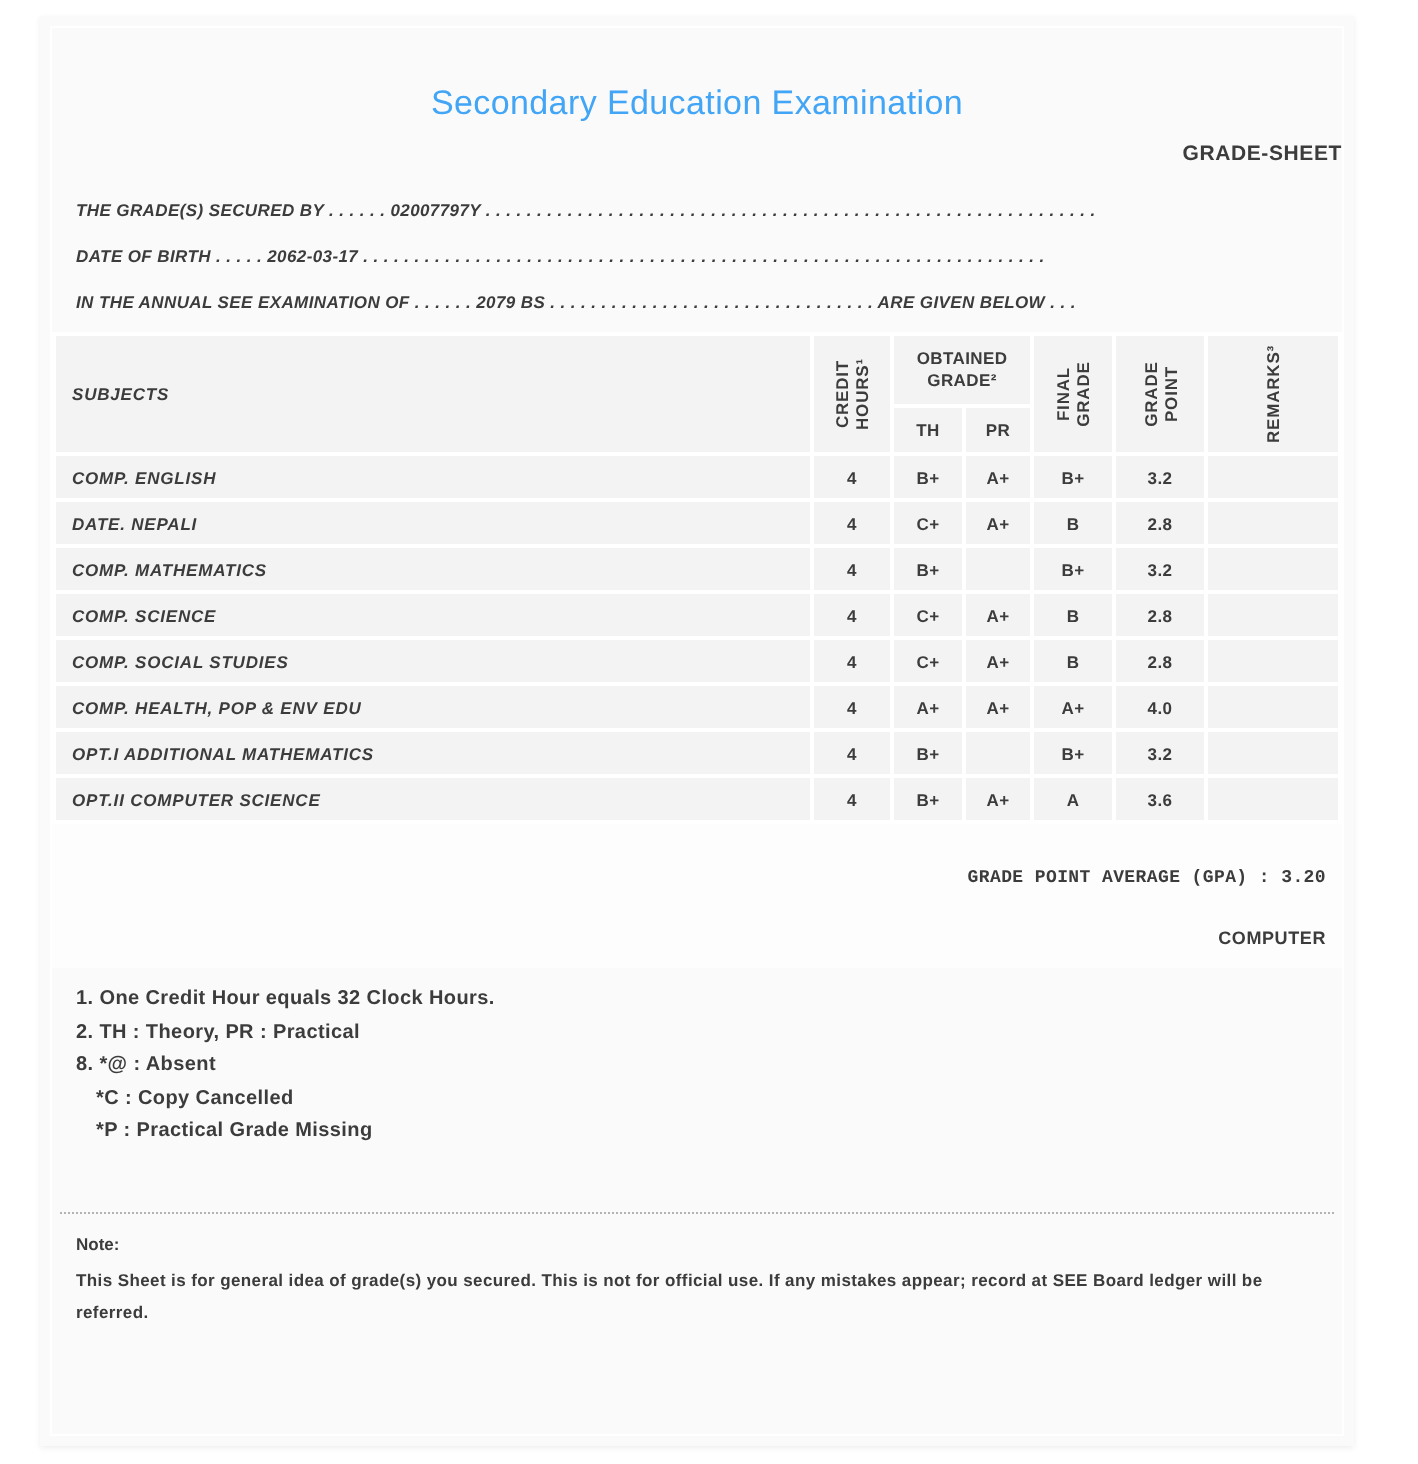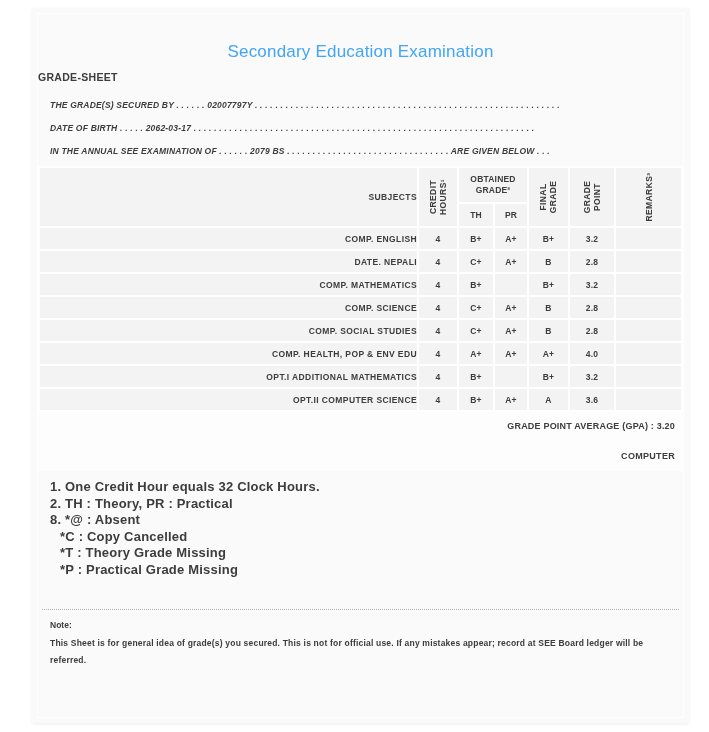--- a/index.html
+++ b/index.html
@@ -4,72 +4,72 @@
 <style>
   :root { --accent:#42a5f5; --ink:#3f3f3f; --row:#f3f3f3; --card:#fafafa; }
   * { box-sizing:border-box; }
   html,body { margin:0; padding:0; }
   body {
     width:709px; height:732px; background:#ffffff; position:relative;
     font-family:"Liberation Sans", sans-serif; color:var(--ink);
     -webkit-font-smoothing:antialiased;
   }
   .card {
-    position:absolute; left:32px; top:8px; width:657px; height:715px;
+    position:absolute; left:20px; top:8px; width:657px; height:715px;
     background:var(--card); box-shadow:0 1px 3px rgba(0,0,0,0.07);
   }
   .card::before {
     content:""; position:absolute; inset:5px; border:1px solid #ffffff; pointer-events:none;
   }
   .content { position:absolute; inset:6px; overflow:hidden; }
 
   .title {
     margin-top:28px; text-align:center; font-size:17px; font-weight:400;
     color:var(--accent); letter-spacing:.2px; line-height:20px;
   }
   .subtitle {
-    margin-top:9px; text-align:left; font-size:10.5px; font-weight:700;
+    margin-top:9px; text-align:right; font-size:10.5px; font-weight:700;
     letter-spacing:.3px; line-height:13px; color:#3c3c3c;
   }
   .info { margin-top:10px; padding-left:12px; padding-right:8px;font-style:italic; }
   .info-line {
     font-size:8.5px; font-weight:700; line-height:23px; white-space:nowrap;
     overflow:hidden; color:#3c3c3c; letter-spacing:.2px;
   }
 
   .table-section { margin-top:3px; background:#fdfdfd; padding-bottom:4px; }
   table.grades {
     width:645px; table-layout:fixed; border-collapse:separate; border-spacing:2px;
     background:#ffffff;
   }
   th, td {
     background:var(--row); font-size:8.5px; font-weight:700; color:#3c3c3c;
     text-align:center; padding:0; letter-spacing:.2px;
   }
-  th.subject-col, td.subject-cell { text-align:right; padding-left:8px; letter-spacing:.4px; }
+  th.subject-col, td.subject-cell { text-align:left; padding-left:8px; letter-spacing:.4px;font-style:italic; }
   tr.hdr-top th { height:34px;margin-top:36px; }
   tr.hdr-sub th { height:22px;text-align:center; }
   tbody td { height:21px; }
   th.rot-cell { position:relative; }
   .rot { position:absolute; inset:0; display:flex; align-items:center; justify-content:center; }
   .rot-text { transform:rotate(-90deg); line-height:1.18; text-align:center; white-space:nowrap; letter-spacing:.4px; }
   .two-line { line-height:1.25; }
 
   .gpa-line {
-    height:23px; line-height:23px; margin-top:3px; text-align:right; padding-right:8px;
-    font-size:9px; font-weight:700; letter-spacing:.2px; color:#3c3c3c;
+    height:23px; line-height:23px; margin-top:16px; text-align:right; padding-right:8px;
+    font-size:9px; font-weight:700; letter-spacing:.2px; color:#3c3c3c;font-family:Liberation Mono, monospace;
   }
   .completed-line {
     height:22px; line-height:22px; margin-top:7px; text-align:right; padding-right:8px;
     font-size:9px; font-weight:700; letter-spacing:.3px; color:#3c3c3c;
   }
 
   .footnotes { margin-top:8px; padding-left:12px; }
   .footnote {
-    font-size:13px; font-weight:700; line-height:16.5px; color:#3c3c3c; letter-spacing:.2px;
+    font-size:10px; font-weight:700; line-height:16.5px; color:#3c3c3c; letter-spacing:.2px;
   }
   .footnote.indent { padding-left:10px; }
 
   .note-divider {
     margin:31px 4px 0 4px; border-top:1px dotted #b3b3b3; height:0;
   }
   .note-label {
     margin-top:8px; padding-left:12px; font-size:8.5px; font-weight:700; line-height:14px; color:#3c3c3c;
   }
   .note-text {
@@ -227,21 +227,20 @@
 
       <div class="gpa-line">GRADE POINT AVERAGE (GPA) : 3.20</div>
       <div class="completed-line">COMPUTER</div>
     </div>
 
     <div class="footnotes">
         <div class="footnote">1. One Credit Hour equals 32 Clock Hours.</div>
         <div class="footnote">2. TH : Theory, PR : Practical</div>
         <div class="footnote">8. *@ : Absent</div>
         <div class="footnote indent">*C : Copy Cancelled</div>
-        <div class="footnote indent">*T : Theory Grade Missing</div>
         <div class="footnote indent">*P : Practical Grade Missing</div>
       </div>
 
     <div class="note-divider"></div>
     <div class="note-label">Note:</div>
     <div class="note-text">This Sheet is for general idea of grade(s) you secured. This is not for official use. If any mistakes appear; record at SEE Board ledger will be referred.</div>
 
   </div>
 </div>
 

